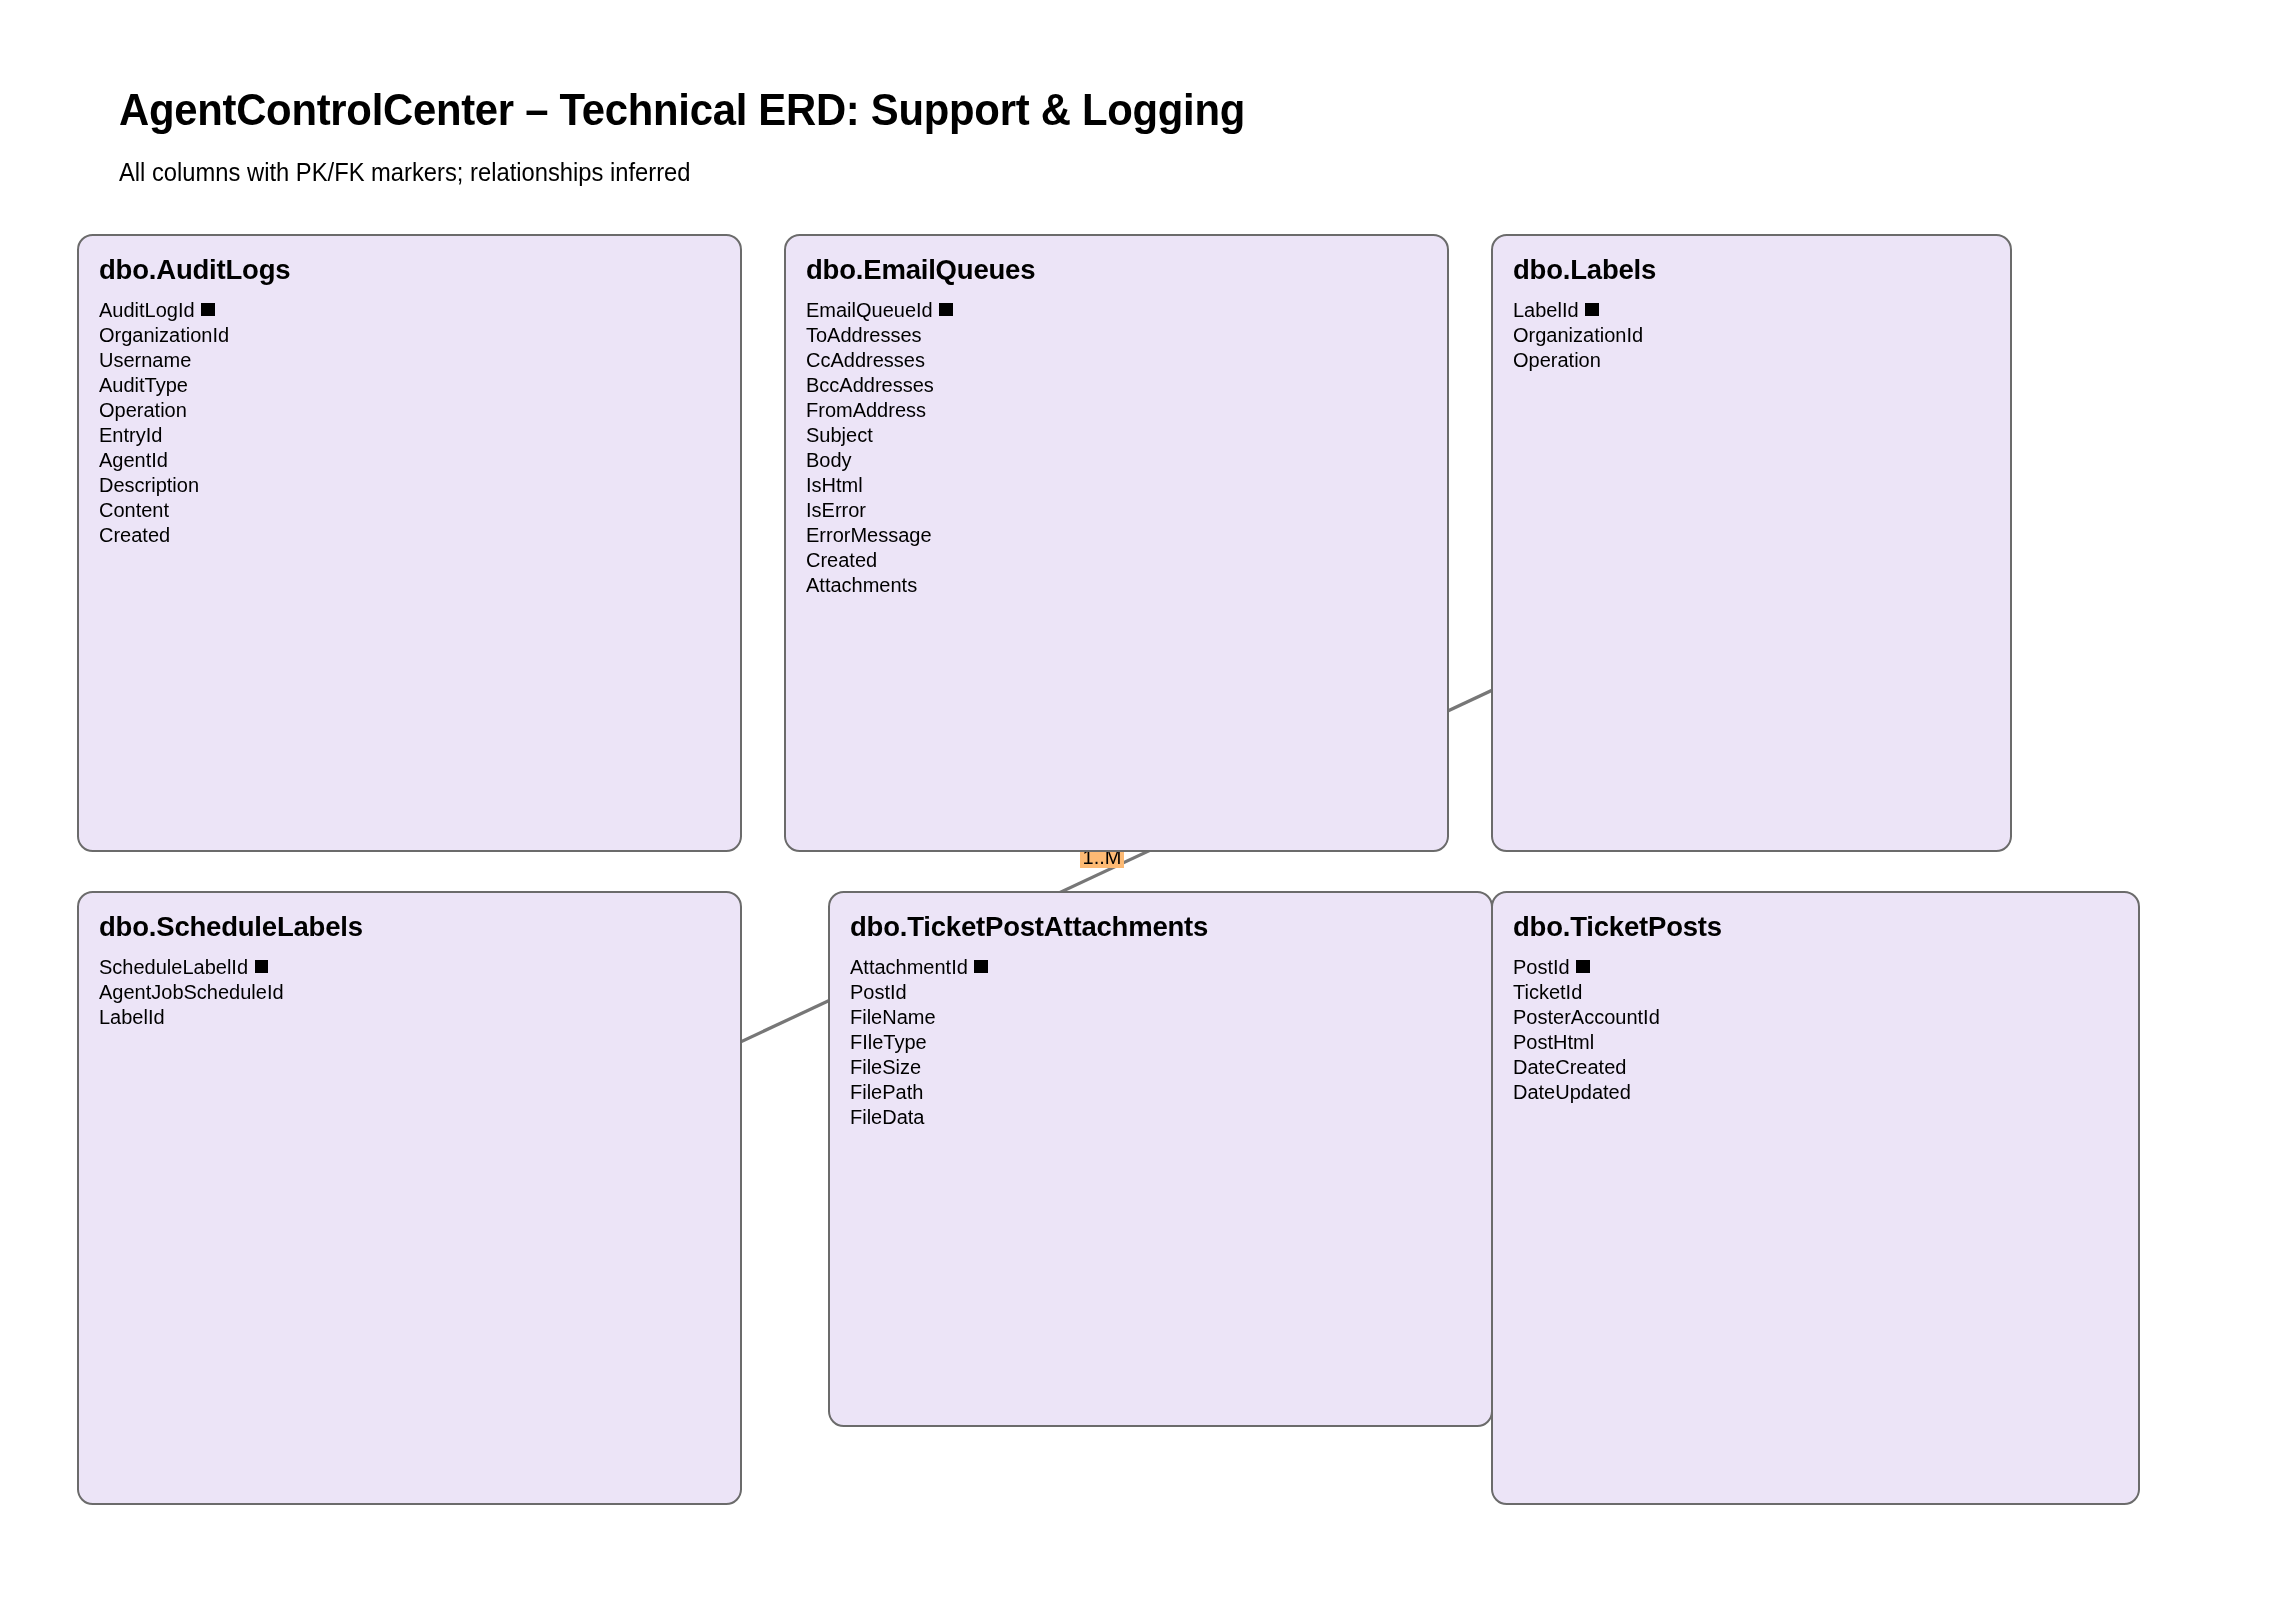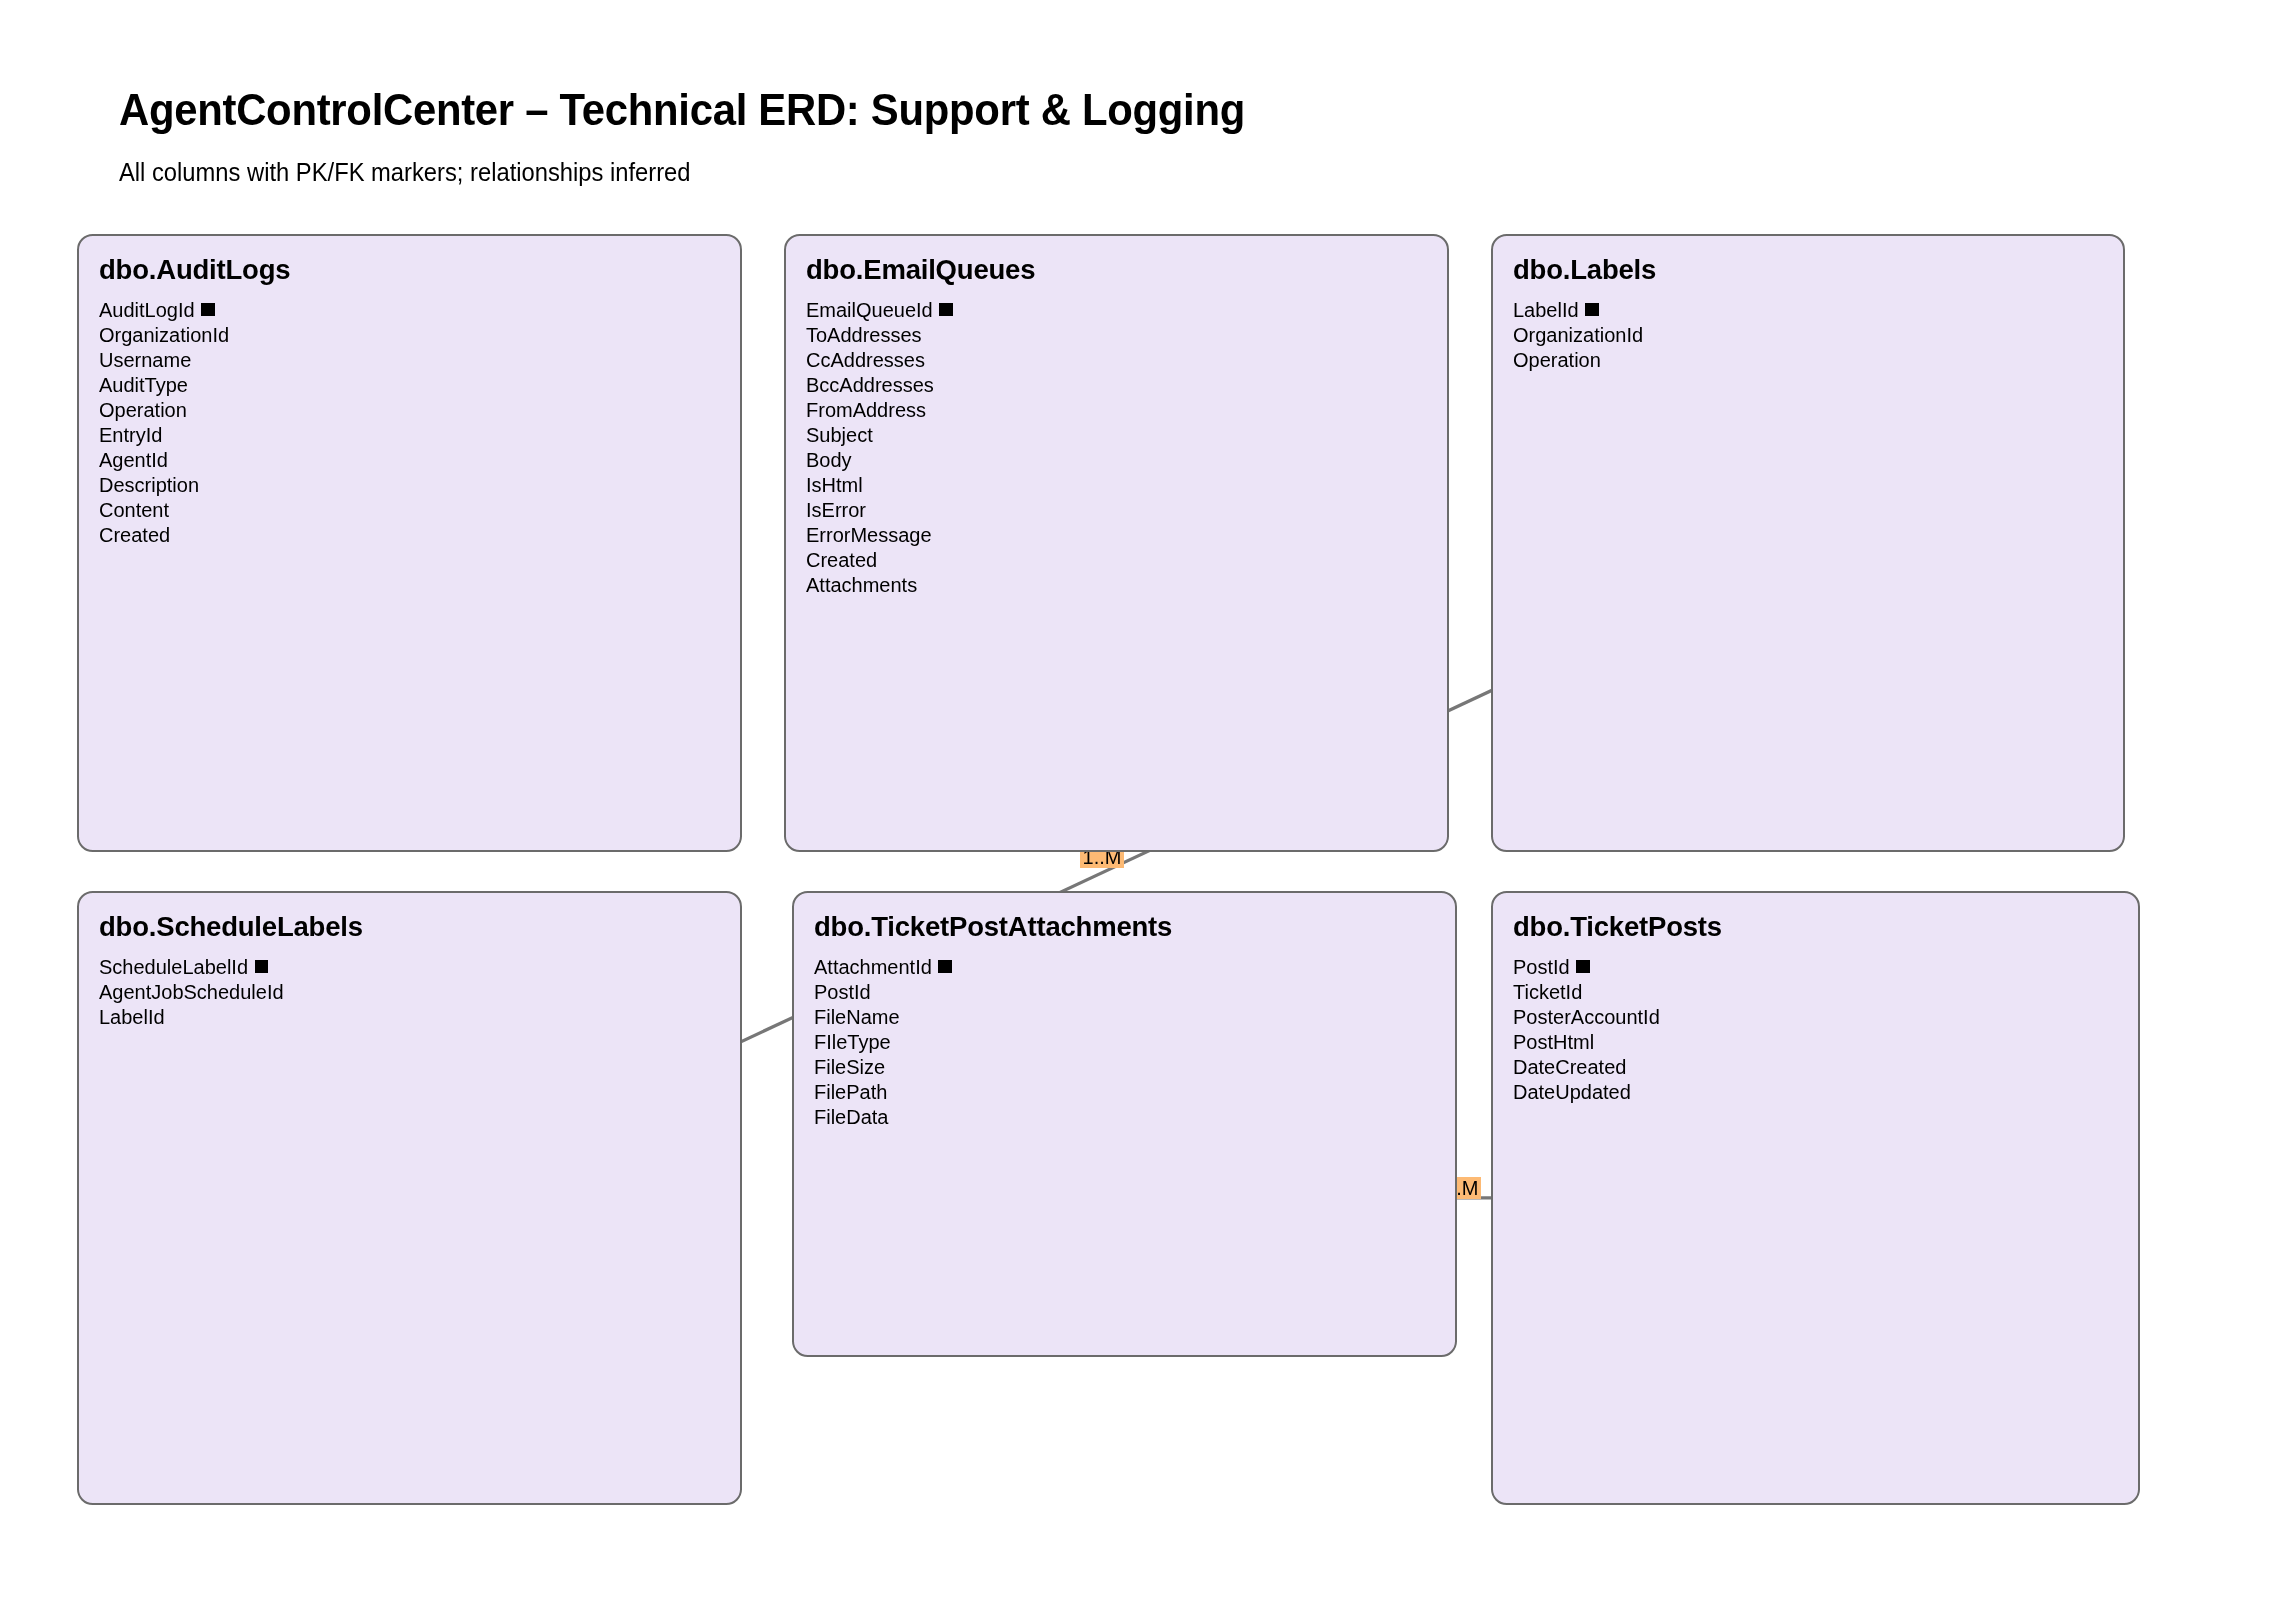--- a/index.html
+++ b/index.html
@@ -151,39 +151,39 @@
         <div class="col-row"><span class="col-name">Subject</span></div>
         <div class="col-row"><span class="col-name">Body</span></div>
         <div class="col-row"><span class="col-name">IsHtml</span></div>
         <div class="col-row"><span class="col-name">IsError</span></div>
         <div class="col-row"><span class="col-name">ErrorMessage</span></div>
         <div class="col-row"><span class="col-name">Created</span></div>
         <div class="col-row"><span class="col-name">Attachments</span></div>
       </div>
   </div>
 
-  <div class="entity" style="left:1491px; top:234px; width:634px; height:618px;text-decoration:underline;">
+  <div class="entity" style="left:1491px; top:234px; width:521px; height:618px;text-decoration:underline;">
     <div class="entity-title">dbo.Labels</div>
     <div class="entity-columns">
         <div class="col-row"><span class="col-name">LabelId</span><span class="pk-marker"></span></div>
         <div class="col-row"><span class="col-name">OrganizationId</span></div>
         <div class="col-row"><span class="col-name">Operation</span></div>
       </div>
   </div>
 
   <div class="entity" style="left:77px; top:891px; width:665px; height:614px;">
     <div class="entity-title">dbo.ScheduleLabels</div>
     <div class="entity-columns">
         <div class="col-row"><span class="col-name">ScheduleLabelId</span><span class="pk-marker"></span></div>
         <div class="col-row"><span class="col-name">AgentJobScheduleId</span></div>
         <div class="col-row"><span class="col-name">LabelId</span></div>
       </div>
   </div>
 
-  <div class="entity" style="left:792px; top:891px; width:665px; height:466px;">
+  <div class="entity" style="left:828px; top:891px; width:665px; height:536px;">
     <div class="entity-title">dbo.TicketPostAttachments</div>
     <div class="entity-columns">
         <div class="col-row"><span class="col-name">AttachmentId</span><span class="pk-marker"></span></div>
         <div class="col-row"><span class="col-name">PostId</span></div>
         <div class="col-row"><span class="col-name">FileName</span></div>
         <div class="col-row"><span class="col-name">FIleType</span></div>
         <div class="col-row"><span class="col-name">FileSize</span></div>
         <div class="col-row"><span class="col-name">FilePath</span></div>
         <div class="col-row"><span class="col-name">FileData</span></div>
       </div>

